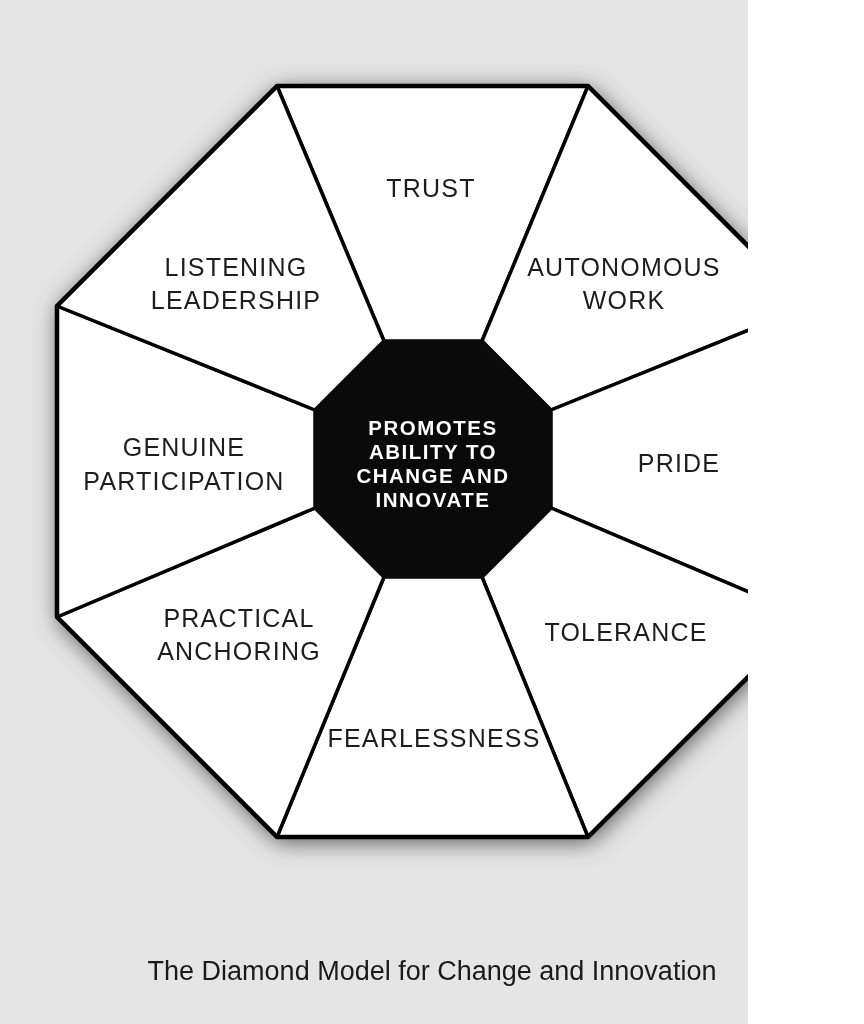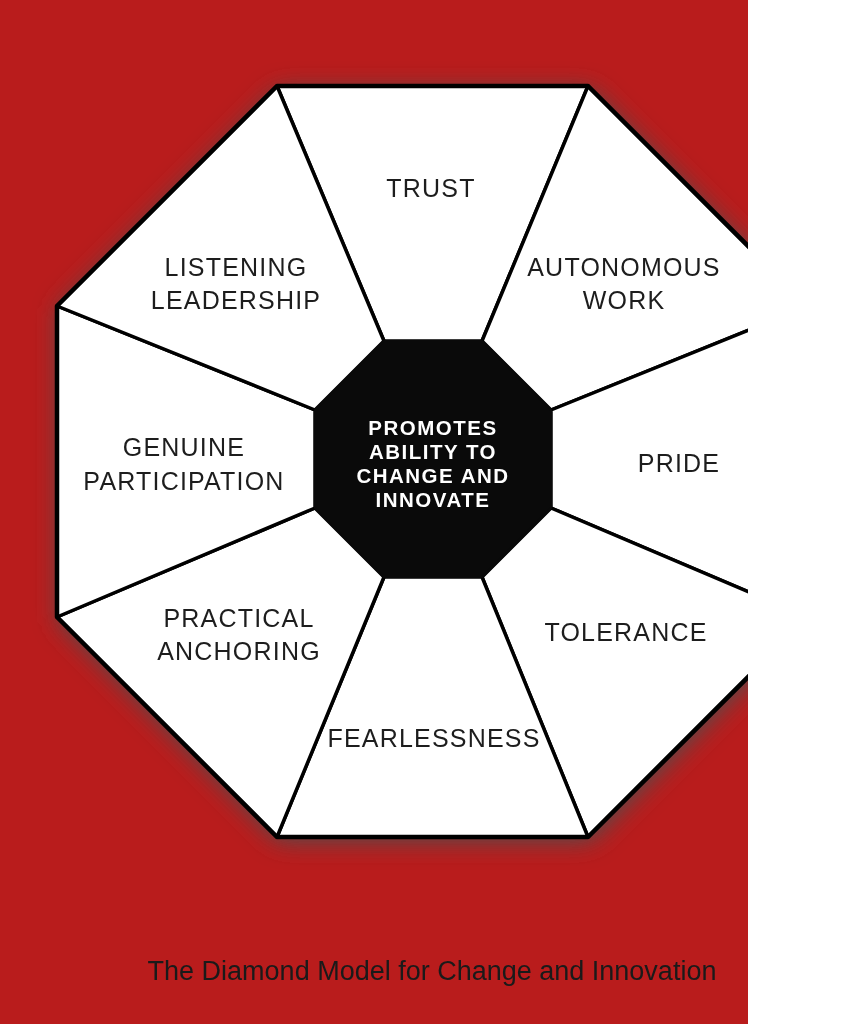--- a/index.html
+++ b/index.html
@@ -4,21 +4,21 @@
 <style>
   html, body {
     margin: 0;
     padding: 0;
     background: #ffffff;
   }
   .stage {
     position: relative;
     width: 748px;
     height: 1024px;
-    background: #b91c1c;
+    background: #e5e5e5;
     overflow: hidden;
   }
   svg { display: block; }
   .seg-shape {
     fill: #ffffff;
     stroke: #000000;
     stroke-width: 3.5;
     stroke-linejoin: round;
   }
   .outer-outline {

